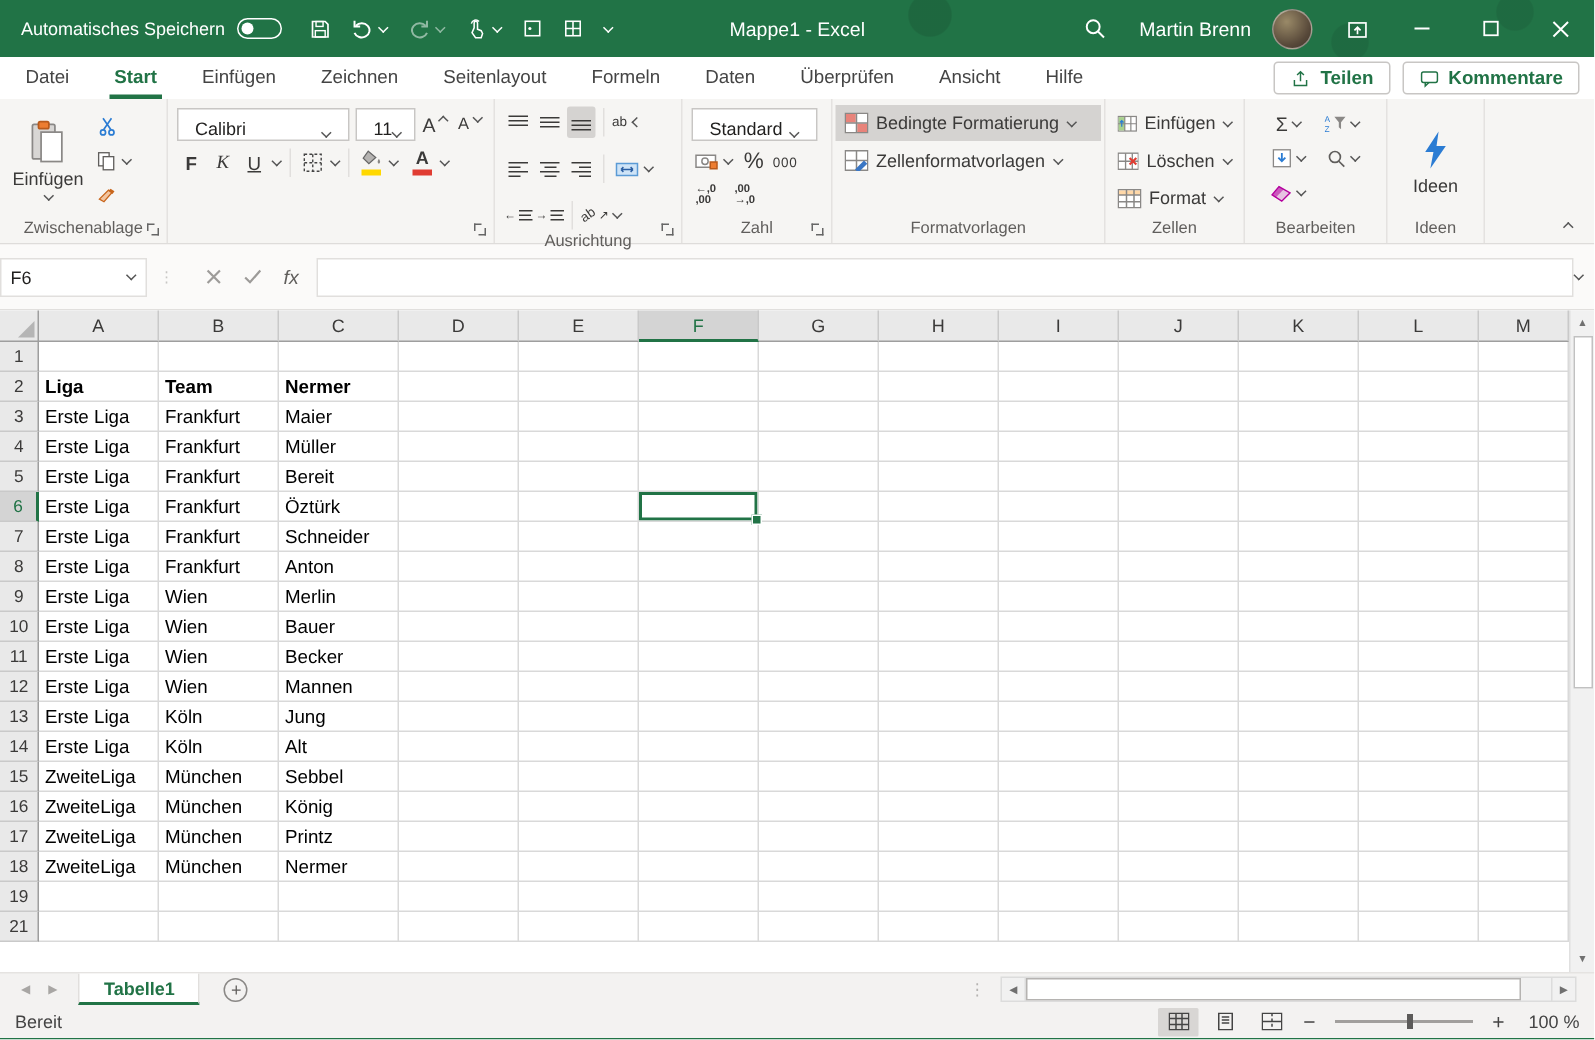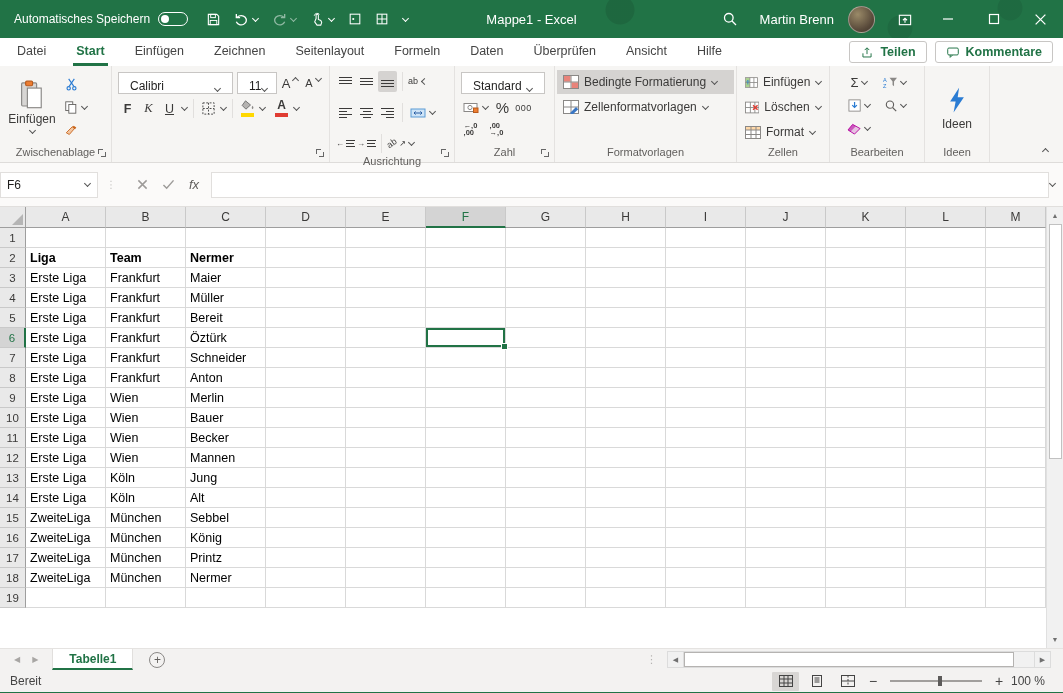--- a/index.html
+++ b/index.html
@@ -114,21 +114,21 @@
 
   
   .statusbar { height:25px; background:#f3f2f1; display:flex; align-items:center; font-size:12px; color:#444; border-bottom:3px solid #217346; }
   .sb-mode { padding-left:10px; }
   .sb-right { margin-left:auto; display:flex; align-items:center; gap:4px; padding-right:10px; }
   .viewbtn { width:27px; height:19px; display:flex; align-items:center; justify-content:center; border-radius:1px; }
   .viewbtn.active { background:#d8d6d4; }
   .zbtn { width:16px; text-align:center; font-size:14px; color:#444; }
   .ztrack { width:92px; height:2px; background:#a19f9d; position:relative; margin:0 5px; }
   .zthumb { position:absolute; left:52%; top:-4px; width:4px; height:10px; background:#5c5b5a; }
-  .zlabel { width:42px; text-align:left; font-size:12px; }
+  .zlabel { width:42px; text-align:right; font-size:12px; }
   svg { display:block; }
 </style>
 </head>
 <body>
 
 <div class="app">
 
   <div class="titlebar">
     <div class="autosave">
       <span>Automatisches Speichern</span>
@@ -922,20 +922,36 @@
             <div class="cell"></div>
             <div class="cell"></div>
             <div class="cell"></div>
             <div class="cell"></div>
             <div class="cell"></div>
             <div class="cell"></div>
             <div class="cell"></div>
             <div class="cell"></div>
             <div class="cell last"></div>
           </div>
+          <div class="grow">
+            <div class="rh">21</div>
+            <div class="cell"></div>
+            <div class="cell"></div>
+            <div class="cell"></div>
+            <div class="cell"></div>
+            <div class="cell"></div>
+            <div class="cell"></div>
+            <div class="cell"></div>
+            <div class="cell"></div>
+            <div class="cell"></div>
+            <div class="cell"></div>
+            <div class="cell"></div>
+            <div class="cell"></div>
+            <div class="cell last"></div>
+          </div>
         </div>
     </div>
     <div class="vscroll">
       <div class="vs-arrow">▲</div>
       <div class="vs-thumb"></div>
       <div class="vs-track"></div>
       <div class="vs-arrow">▼</div>
     </div>
   </div>
 

